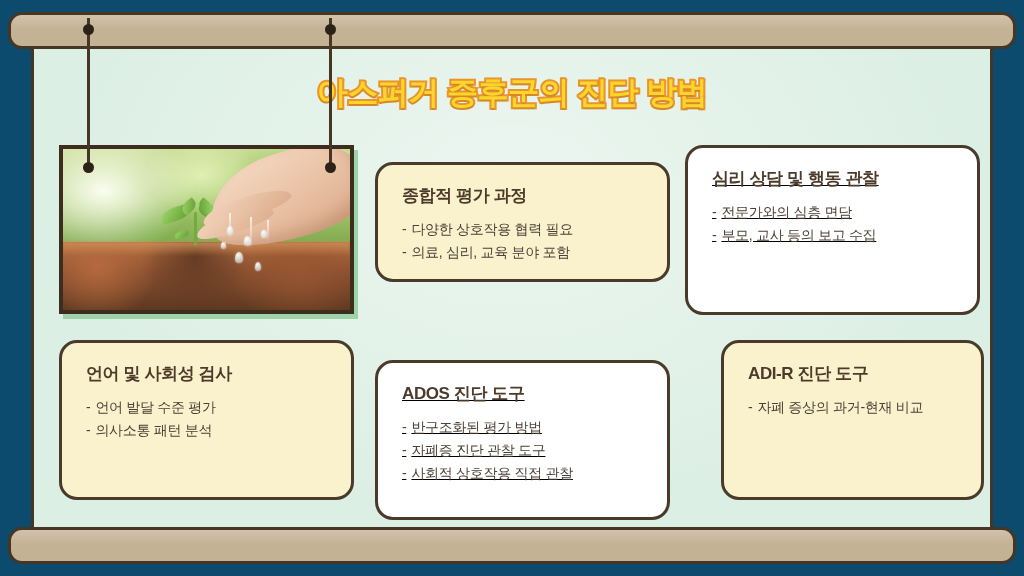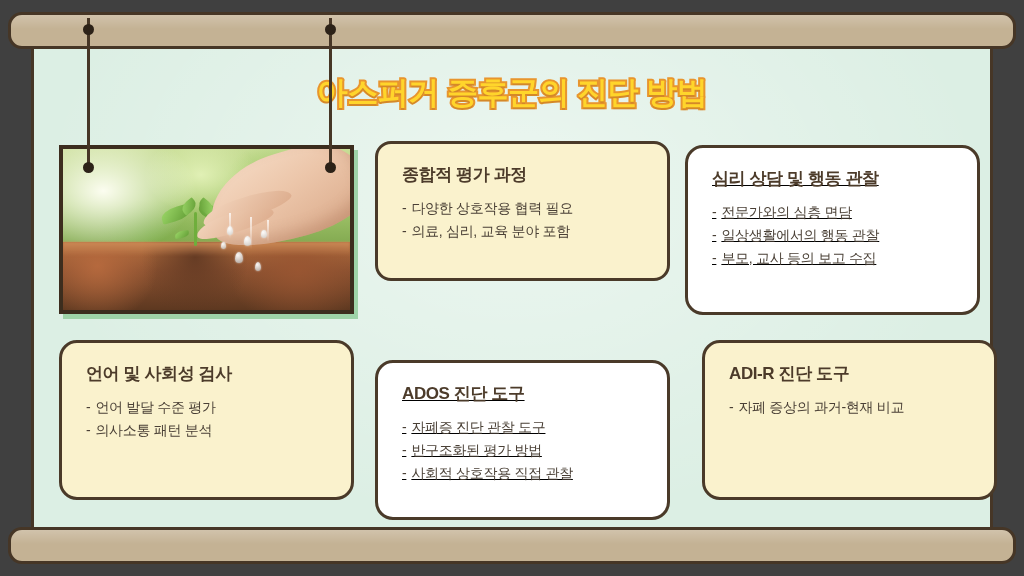--- a/index.html
+++ b/index.html
@@ -5,21 +5,21 @@
   html, body {
     margin: 0;
     padding: 0;
     background: #ffffff;
   }
   #slide {
     position: relative;
     width: 1024px;
     height: 576px;
     overflow: hidden;
-    background: #404040;
+    background: #0c4a6e;
     font-family: "Liberation Sans", "DejaVu Sans", sans-serif;
   }
 
   
   .bar {
     position: absolute;
     left: 8px;
     width: 1008px;
     height: 37px;
     background: #c4b294;
@@ -210,25 +210,25 @@
     position: absolute;
     border: 3px solid #4a3a29;
     border-radius: 18px;
     box-sizing: border-box;
     z-index: 4;
     padding: 22px 24px 0 24px;
   }
   .card.cream { background: #faf2cd; }
   .card.white { background: #ffffff; text-decoration: underline; }
 
-  .card.c1 { left: 375px; top: 141px; width: 295px; height: 140px; border-radius: 16px; }
+  .card.c1 { left: 375px; top: 162px; width: 295px; height: 120px; }
   .card.c2 { left: 685px; top: 145px; width: 295px; height: 170px; }
   .card.c3 { left: 59px;  top: 340px; width: 295px; height: 160px; }
   .card.c4 { left: 375px; top: 340px; width: 295px; height: 160px; margin-top: 20px; }
-  .card.c5 { left: 702px; top: 340px; width: 295px; height: 160px; }
+  .card.c5 { left: 721px; top: 340px; width: 263px; height: 160px; }
 
   .card-heading {
     font-size: 17px;
     font-weight: bold;
     color: #4c3b2a;
     letter-spacing: -0.4px;
     margin: 0 0 12px 0;
     line-height: 1.1;
   }
   .bullets {
@@ -299,38 +299,37 @@
     <ul class="bullets">
       <li><span class="dash">-</span><span>다양한 상호작용 협력 필요</span></li>
       <li><span class="dash">-</span><span>의료, 심리, 교육 분야 포함</span></li>
     </ul>
   </div>
 
   <div class="card c2 white">
     <div class="card-heading">심리 상담 및 행동 관찰</div>
     <ul class="bullets">
       <li><span class="dash">-</span><span>전문가와의 심층 면담</span></li>
-      <li><span class="dash">-</span><span>일상생활에서의 행동 관찰</span></li>
       <li><span class="dash">-</span><span>부모, 교사 등의 보고 수집</span></li>
     </ul>
   </div>
 
   <div class="card c3 cream">
     <div class="card-heading">언어 및 사회성 검사</div>
     <ul class="bullets">
       <li><span class="dash">-</span><span>언어 발달 수준 평가</span></li>
       <li><span class="dash">-</span><span>의사소통 패턴 분석</span></li>
     </ul>
   </div>
 
   <div class="card c4 white">
     <div class="card-heading">ADOS 진단 도구</div>
     <ul class="bullets">
+      <li><span class="dash">-</span><span>반구조화된 평가 방법</span></li>
       <li><span class="dash">-</span><span>자폐증 진단 관찰 도구</span></li>
-      <li><span class="dash">-</span><span>반구조화된 평가 방법</span></li>
       <li><span class="dash">-</span><span>사회적 상호작용 직접 관찰</span></li>
     </ul>
   </div>
 
   <div class="card c5 cream">
     <div class="card-heading">ADI-R 진단 도구</div>
     <ul class="bullets">
       <li><span class="dash">-</span><span>자폐 증상의 과거-현재 비교</span></li>
     </ul>
   </div>

